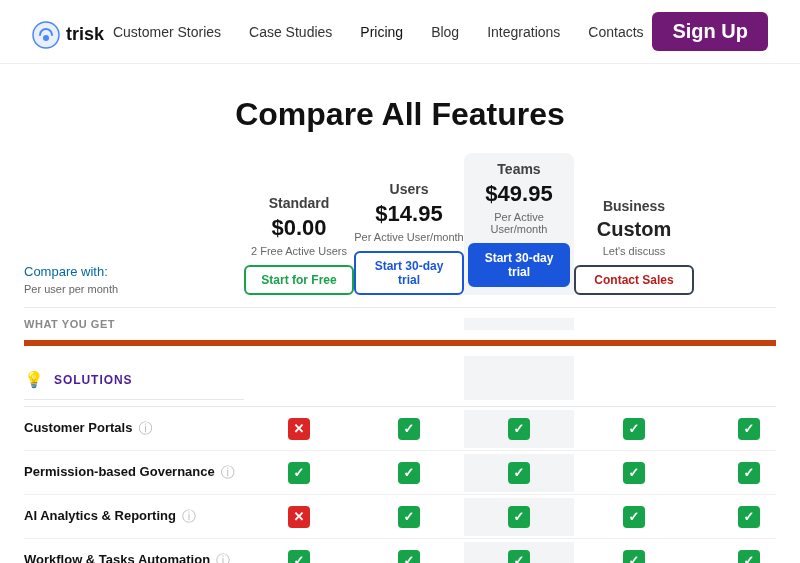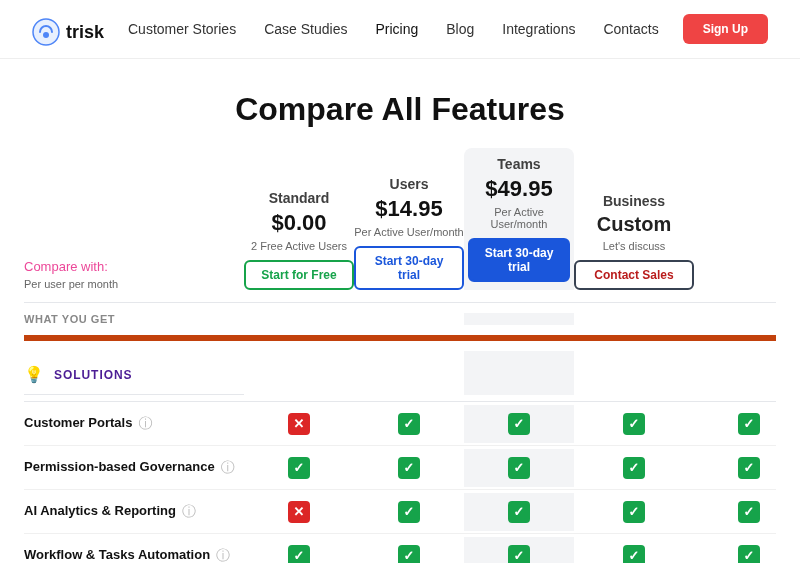--- a/index.html
+++ b/index.html
@@ -9,22 +9,22 @@
     nav {
       display: flex; align-items: center; justify-content: space-between;
       padding: 12px 32px; border-bottom: 1px solid #eee;
     }
     .logo { display: flex; align-items: center; gap: 6px; font-weight: 700; font-size: 18px; color: #111; margin-top: 6px; }
     .logo-icon { width: 28px; height: 28px; }
     .nav-links { display: flex; gap: 28px; }
     .nav-links a { text-decoration: none; color: #333; font-size: 14px; }
     .nav-links a.active { color: #111; font-weight: 500; }
     .btn-signup {
-      background: #ef4444; color: #fff; border: none; border-radius: 6px;
-      padding: 8px 20px; font-size: 12px; font-weight: 600; cursor: pointer;
+      background: #701a75; color: #fff; border: none; border-radius: 6px;
+      padding: 8px 20px; font-size: 20px; font-weight: 600; cursor: pointer;
     }
 
     
     .page-title { text-align: center; padding: 32px 16px 20px; }
     .page-title h1 { font-size: 32px; font-weight: 700; color: #111; }
 
     
     .compare-container { padding: 0 24px 40px; max-width: 800px; margin: 0 auto; }
 
     
@@ -32,21 +32,21 @@
       display: grid;
       grid-template-columns: 220px 110px 110px 110px 120px 110px;
       border-bottom: 1px solid #e5e7eb;
       padding-bottom: 12px;
       align-items: end;
     }
     .plan-col { display: flex; flex-direction: column; align-items: center; gap: 4px; }
     .plan-col.teams-col { background: #f3f4f6; border-radius: 8px 8px 0 0; padding: 8px 4px; }
 
     .compare-with-col { display: flex; flex-direction: column; gap: 4px; }
-    .compare-with-label { font-size: 13px; color: #ec4899; font-weight: 500; }
+    .compare-with-label { font-size: 13px; color: #0369a1; font-weight: 500; }
     .compare-with-price { font-size: 22px; font-weight: 700; }
     .compare-with-sub { font-size: 11px; color: #666; }
 
     .plan-name { font-size: 14px; font-weight: 600; color: #404040; }
     .plan-price { font-size: 22px; font-weight: 700; color: #111; }
     .plan-sub { font-size: 11px; color: #666; text-align: center; }
     .plan-custom { font-size: 20px; font-weight: 700; }
 
     .plan-btn {
       padding: 6px 10px; border-radius: 6px; font-size: 12px; font-weight: 600;

